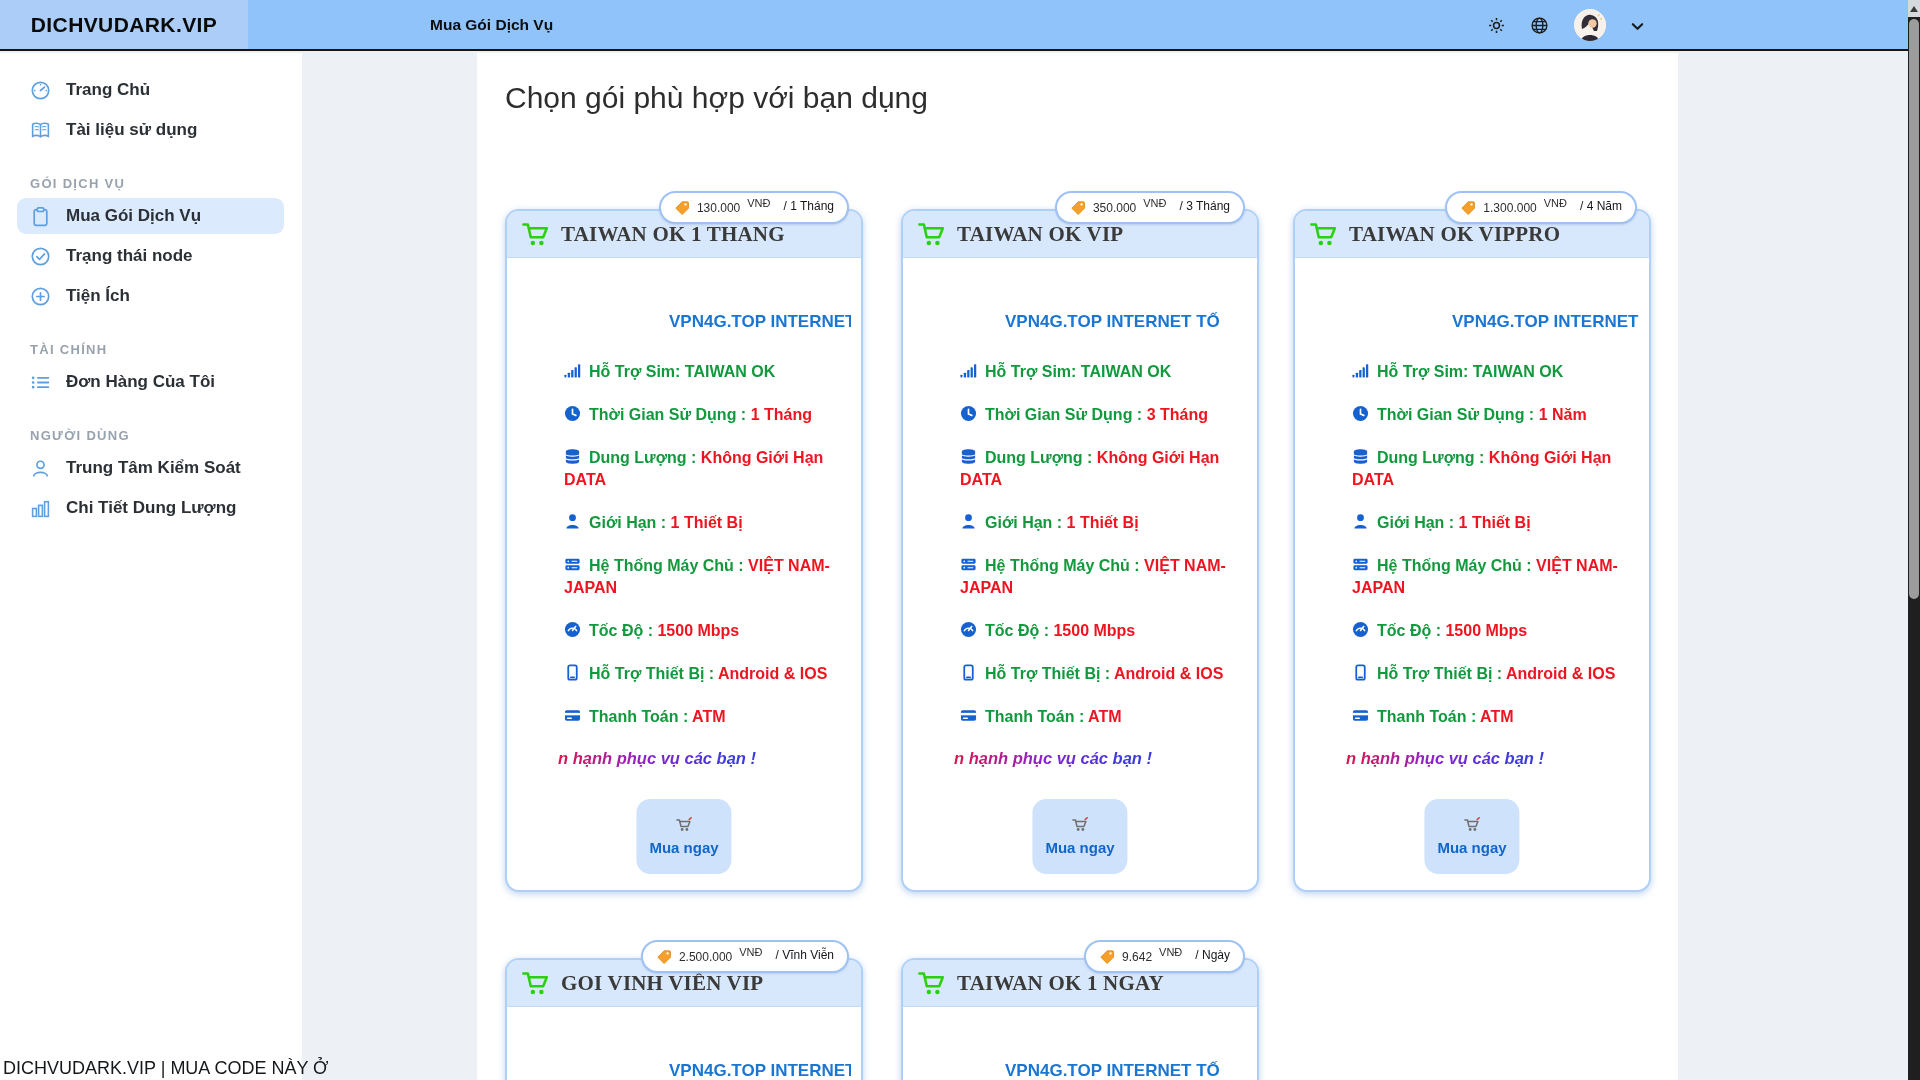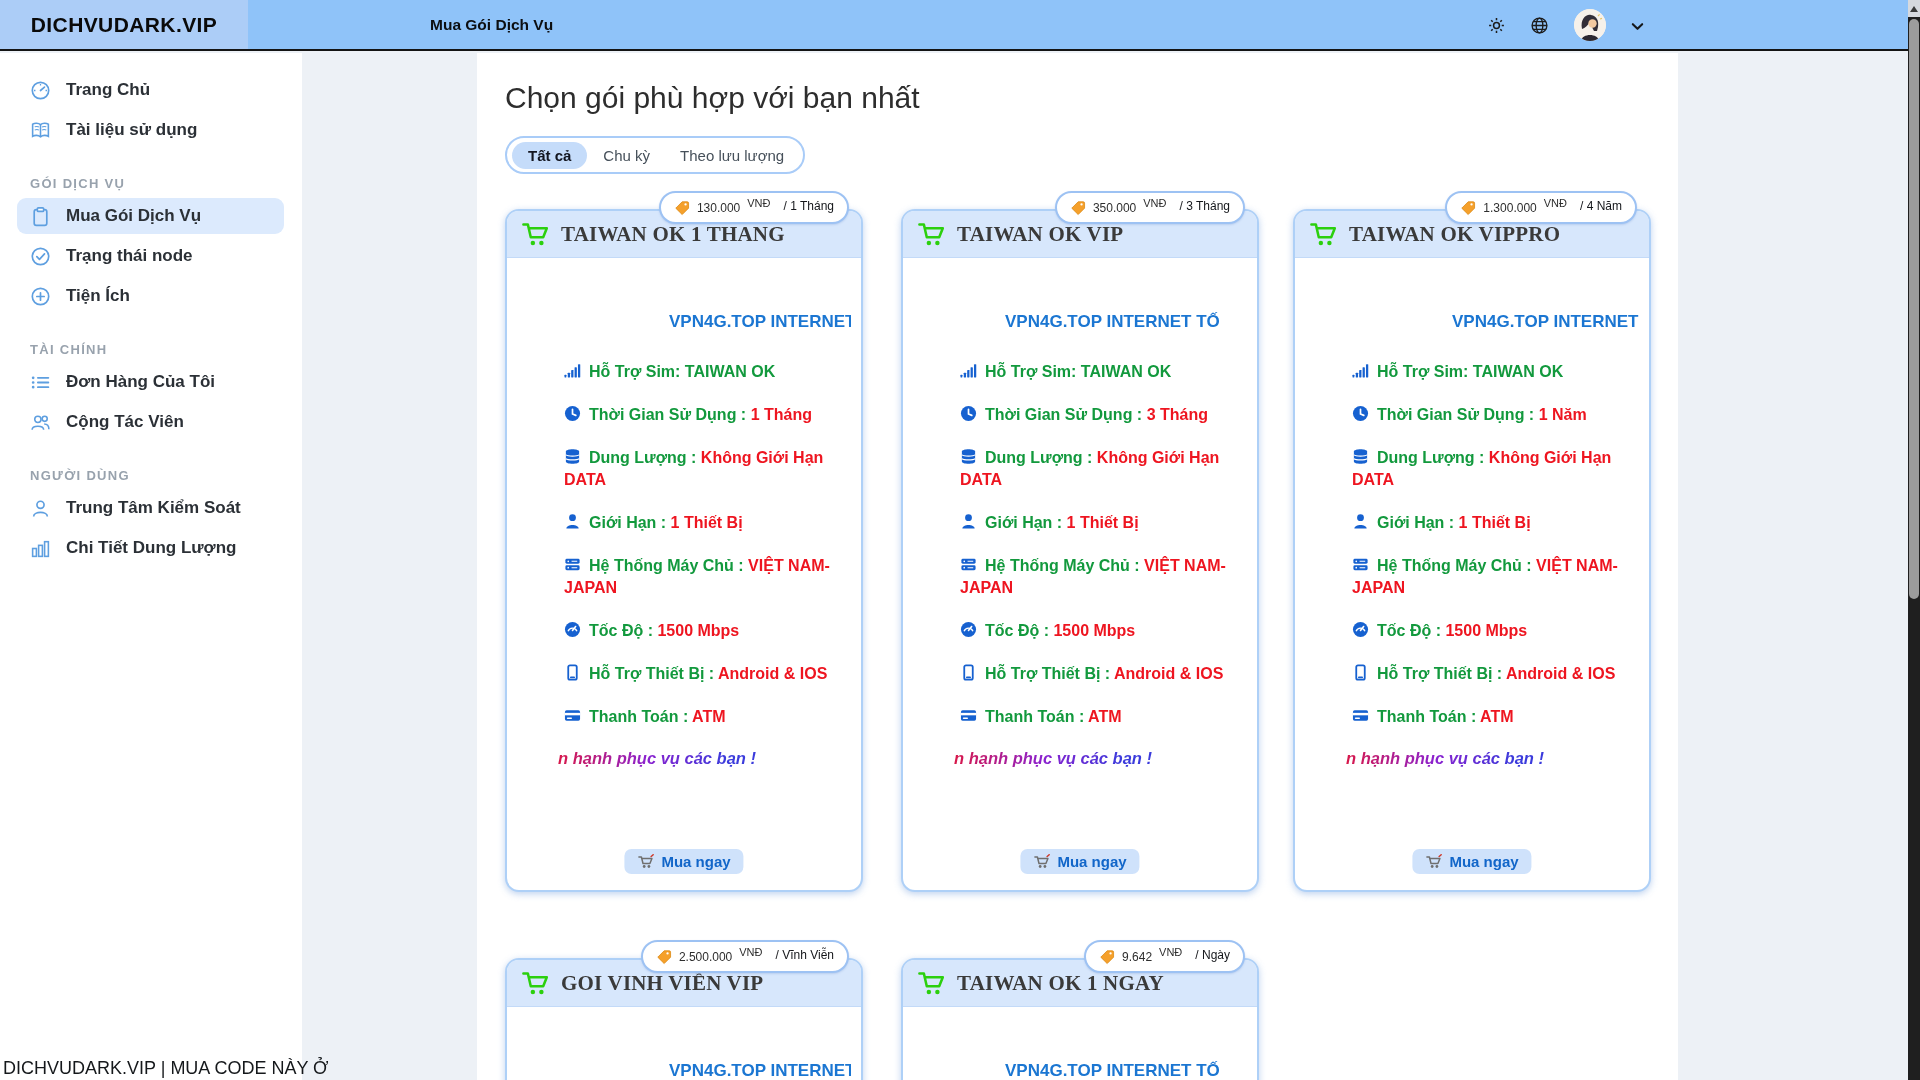--- a/index.html
+++ b/index.html
@@ -62,22 +62,22 @@
     height:22px;line-height:22px;margin-bottom:28px;}
   .prow{font-size:16px;font-weight:700;line-height:22px;margin-bottom:21px;white-space:pre-line;}
   .prow svg{width:17px;height:17px;color:#1661d0;margin-right:8px;vertical-align:-2px;}
   .lbl{color:#12993d;}
   .val-red{color:#ee1520;}
   .val-green{color:#12993d;}
   .footer-line{display:inline-block;font-style:italic;font-weight:700;font-size:16.5px;margin-left:-6px;
     white-space:nowrap;color:#7a2ae0;background:linear-gradient(90deg,#d8184a 0%,#8b22cf 45%,#3b3bdc 85%);
     -webkit-background-clip:text;background-clip:text;-webkit-text-fill-color:transparent;}
   .buy{position:absolute;bottom:16px;left:50%;transform:translateX(-50%);background:#cfe2fb;
-    color:#1266c9;font-weight:700;font-size:15px;padding:4px 13px;border-radius:7px;border:none;
-    display:flex;align-items:center;gap:7px;cursor:pointer;font-family:inherit;}
+    color:#1266c9;font-weight:700;font-size:15px;padding:18px 13px;border-radius:14px;border:none;
+    display:flex;align-items:center;gap:7px;cursor:pointer;font-family:inherit;flex-direction:column;}
   .buy svg{display:block;}
 </style>
 </head>
 <body>
 
 <div class="logo-area">DICHVUDARK.VIP</div>
 <div class="topbar">
   <div class="topbar-title">Mua Gói Dịch Vụ</div>
   <div class="tb-icon" style="left:1239px;top:16px;">
     <svg width="19" height="19" viewBox="0 0 20 20" fill="none" stroke="#1c1c1c" stroke-width="1.6">
@@ -103,26 +103,21 @@
   </div>
   <div class="tb-icon" style="left:1382px;top:19px;">
     <svg width="15" height="15" viewBox="0 0 16 16" fill="none" stroke="#15181c" stroke-width="2.2" stroke-linecap="round" stroke-linejoin="round">
         <path d="M3 5.5 L8 10.5 L13 5.5"></path>
       </svg>
   </div>
 </div>
 
 <div class="content-bg"></div>
 <div class="panel">
-  <div class="page-title">Chọn gói phù hợp với bạn nhất</div>
-  <div class="tabs">
-      <span class="tab active">Tất cả</span>
-      <span class="tab">Chu kỳ</span>
-      <span class="tab">Theo lưu lượng</span>
-    </div>
+  <div class="page-title">Chọn gói phù hợp với bạn dụng</div>
   <div>
       <div class="card" style="left: 28px; top: 156px;">
         <div class="badge">
           <span style="line-height:0"><svg width="16" height="16" viewBox="0 0 18 18">
               <path d="M2 9.2 L9.2 2 H14.8 A1.6 1.6 0 0 1 16.4 3.6 V9.2 L9.2 16.4 Z" fill="#f5a02b" stroke="#d98206" stroke-width="0.8"></path>
               <circle cx="13" cy="5" r="1.3" fill="#fff"></circle>
             </svg></span>
           <span class="badge-price">130.000</span>
           <span class="badge-cur">VNĐ</span>
           <span class="badge-period">/ 1 Tháng</span>
@@ -433,29 +428,20 @@
         <span>Tiện Ích</span>
       </div>
       <div class="side-header">TÀI CHÍNH</div>
       <div class="side-item">
         <span style="line-height: 0; color: rgb(94, 159, 224);"><svg viewBox="0 0 20 20" fill="none" stroke="currentColor" stroke-width="1.7" stroke-linecap="round" width="21" height="21">
             <path d="M7.5 5.5 H17.5 M7.5 10 H17.5 M7.5 14.5 H17.5"></path>
             <path d="M3 5.5 H3.01 M3 10 H3.01 M3 14.5 H3.01" stroke-width="2.6"></path>
           </svg></span>
         <span>Đơn Hàng Của Tôi</span>
       </div>
-      <div class="side-item">
-        <span style="line-height: 0; color: rgb(94, 159, 224);"><svg viewBox="0 0 20 20" fill="none" stroke="currentColor" stroke-width="1.5" width="21" height="21">
-            <circle cx="7.5" cy="7" r="3"></circle>
-            <path d="M2 17 C2 12.5 13 12.5 13 17"></path>
-            <circle cx="14" cy="6.5" r="2.4"></circle>
-            <path d="M13.5 11.5 C16.5 11.5 18 13.5 18 16.5"></path>
-          </svg></span>
-        <span>Cộng Tác Viên</span>
-      </div>
       <div class="side-header">NGƯỜI DÙNG</div>
       <div class="side-item">
         <span style="line-height: 0; color: rgb(94, 159, 224);"><svg viewBox="0 0 20 20" fill="none" stroke="currentColor" stroke-width="1.6" width="21" height="21">
             <circle cx="10" cy="6.5" r="3.4"></circle>
             <path d="M3.5 17.5 C3.5 12.5 16.5 12.5 16.5 17.5"></path>
           </svg></span>
         <span>Trung Tâm Kiểm Soát</span>
       </div>
       <div class="side-item">
         <span style="line-height: 0; color: rgb(94, 159, 224);"><svg viewBox="0 0 20 20" fill="none" stroke="currentColor" stroke-width="1.5" width="21" height="21">

